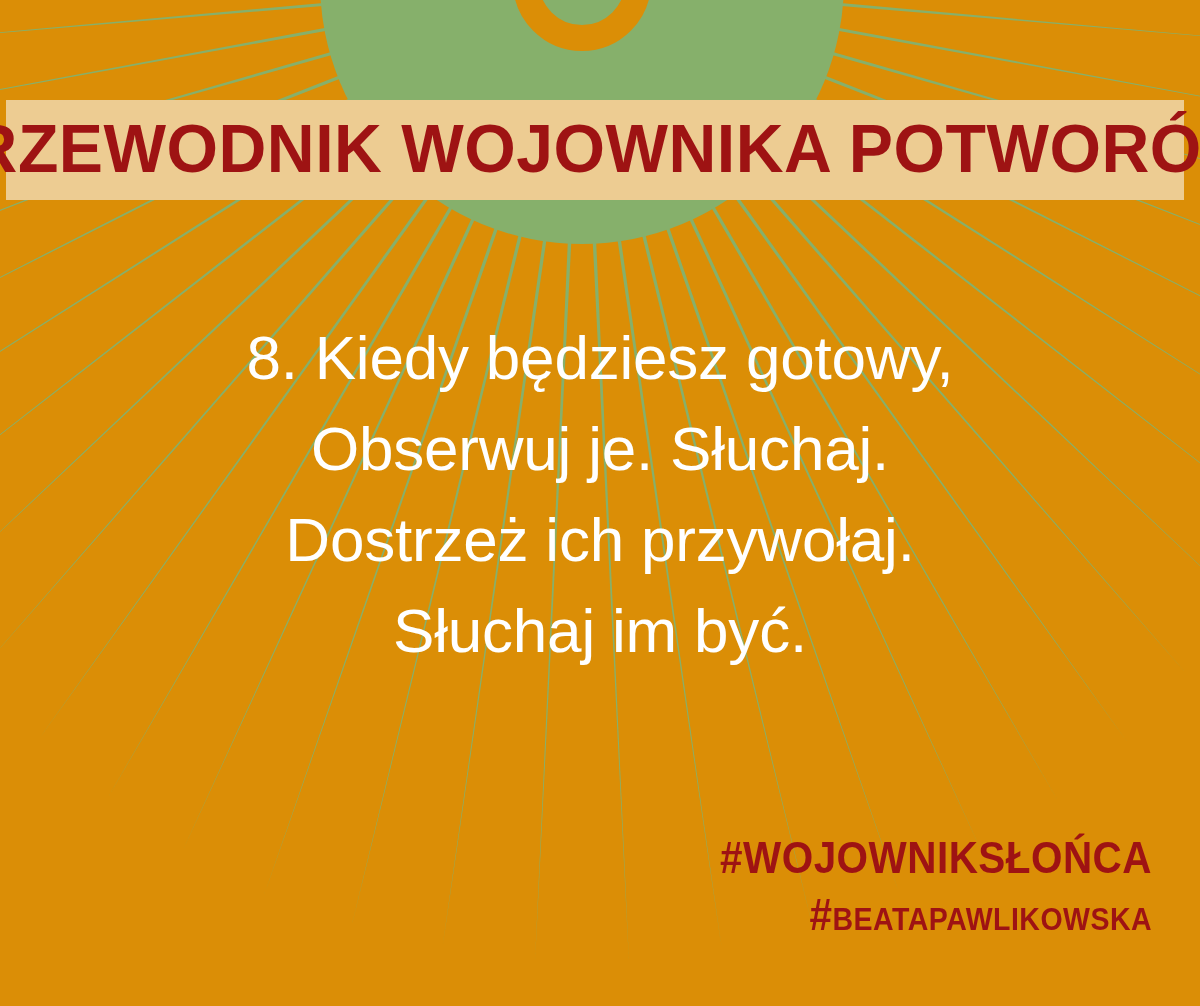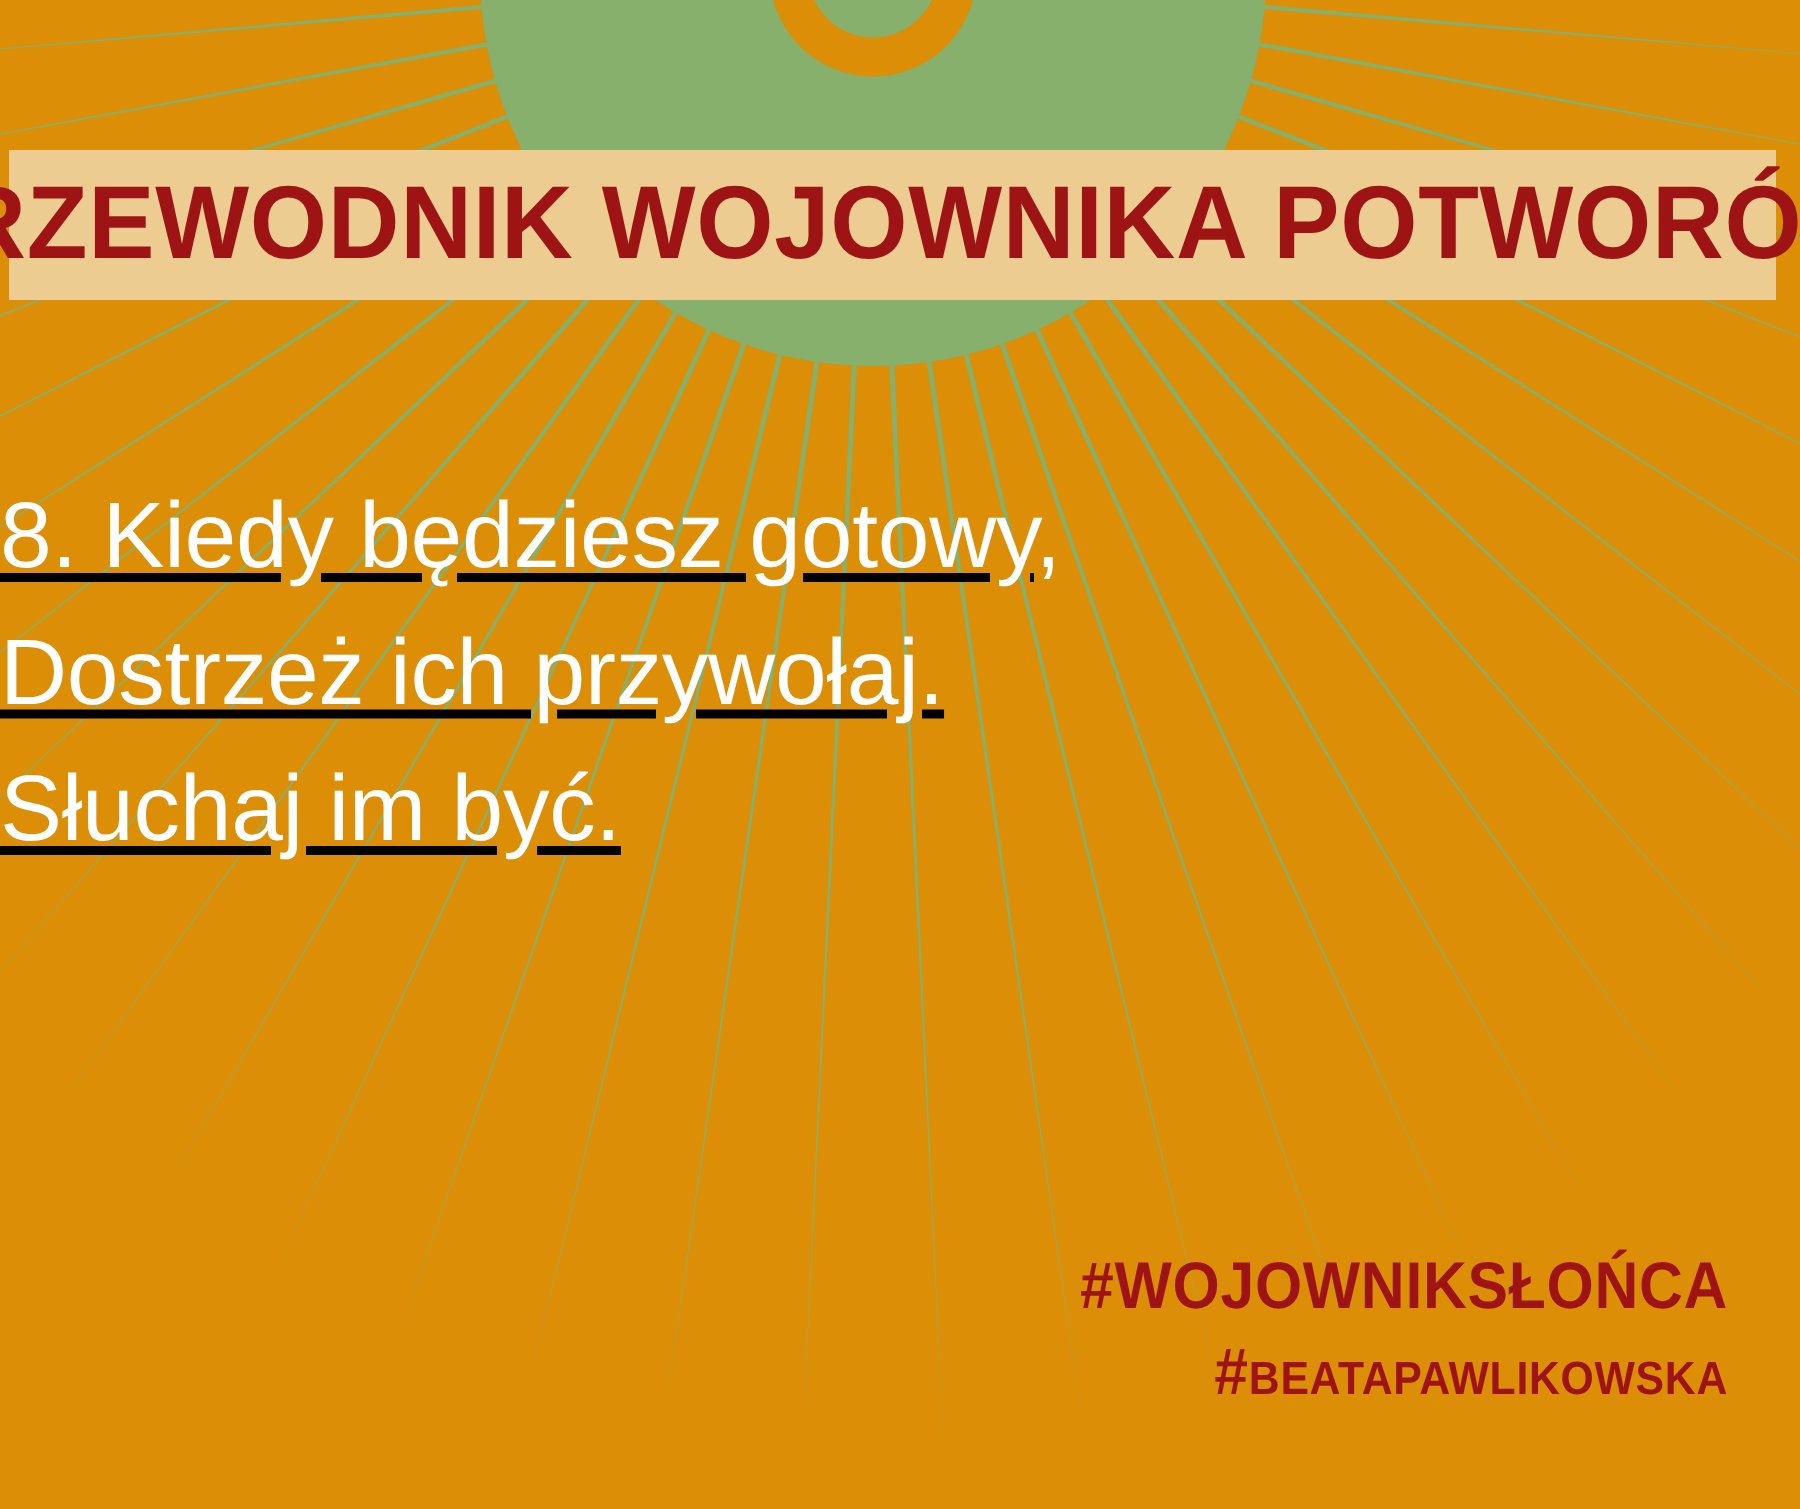--- a/index.html
+++ b/index.html
@@ -61,22 +61,21 @@
     padding-bottom: 4px;
   }
 
   
   #quote-block {
     position: absolute;
     left: 0;
     top: 312px;
     width: 1200px;
     z-index: 6;
-    text-align: left;
-    text-decoration: underline;
+    text-align: center;
   }
   .quote-line {
     color: #FFFFFF;
     font-family: "Liberation Sans", sans-serif;
     font-weight: 300;
     font-size: 62px;
     line-height: 91px;
     letter-spacing: -0.2px;
     white-space: nowrap;
   }
@@ -167,20 +166,21 @@
       </g>
     </svg>
   </div>
 
   <div id="title-banner">
     <div id="title-banner-text">PRZEWODNIK WOJOWNIKA POTWORÓW</div>
   </div>
 
   <div id="quote-block">
     <div class="quote-line">8. Kiedy będziesz gotowy,</div>
+    <div class="quote-line">Obserwuj je. Słuchaj.</div>
     <div class="quote-line">Dostrzeż ich przywołaj.</div>
     <div class="quote-line">Słuchaj im być.</div>
   </div>
 
   <div id="hashtags">
     <div class="hashtag" id="hashtag-primary">#WOJOWNIKSŁOŃCA</div>
     <div class="hashtag" id="hashtag-secondary">#BEATAPAWLIKOWSKA</div>
   </div>
 
 </div>

